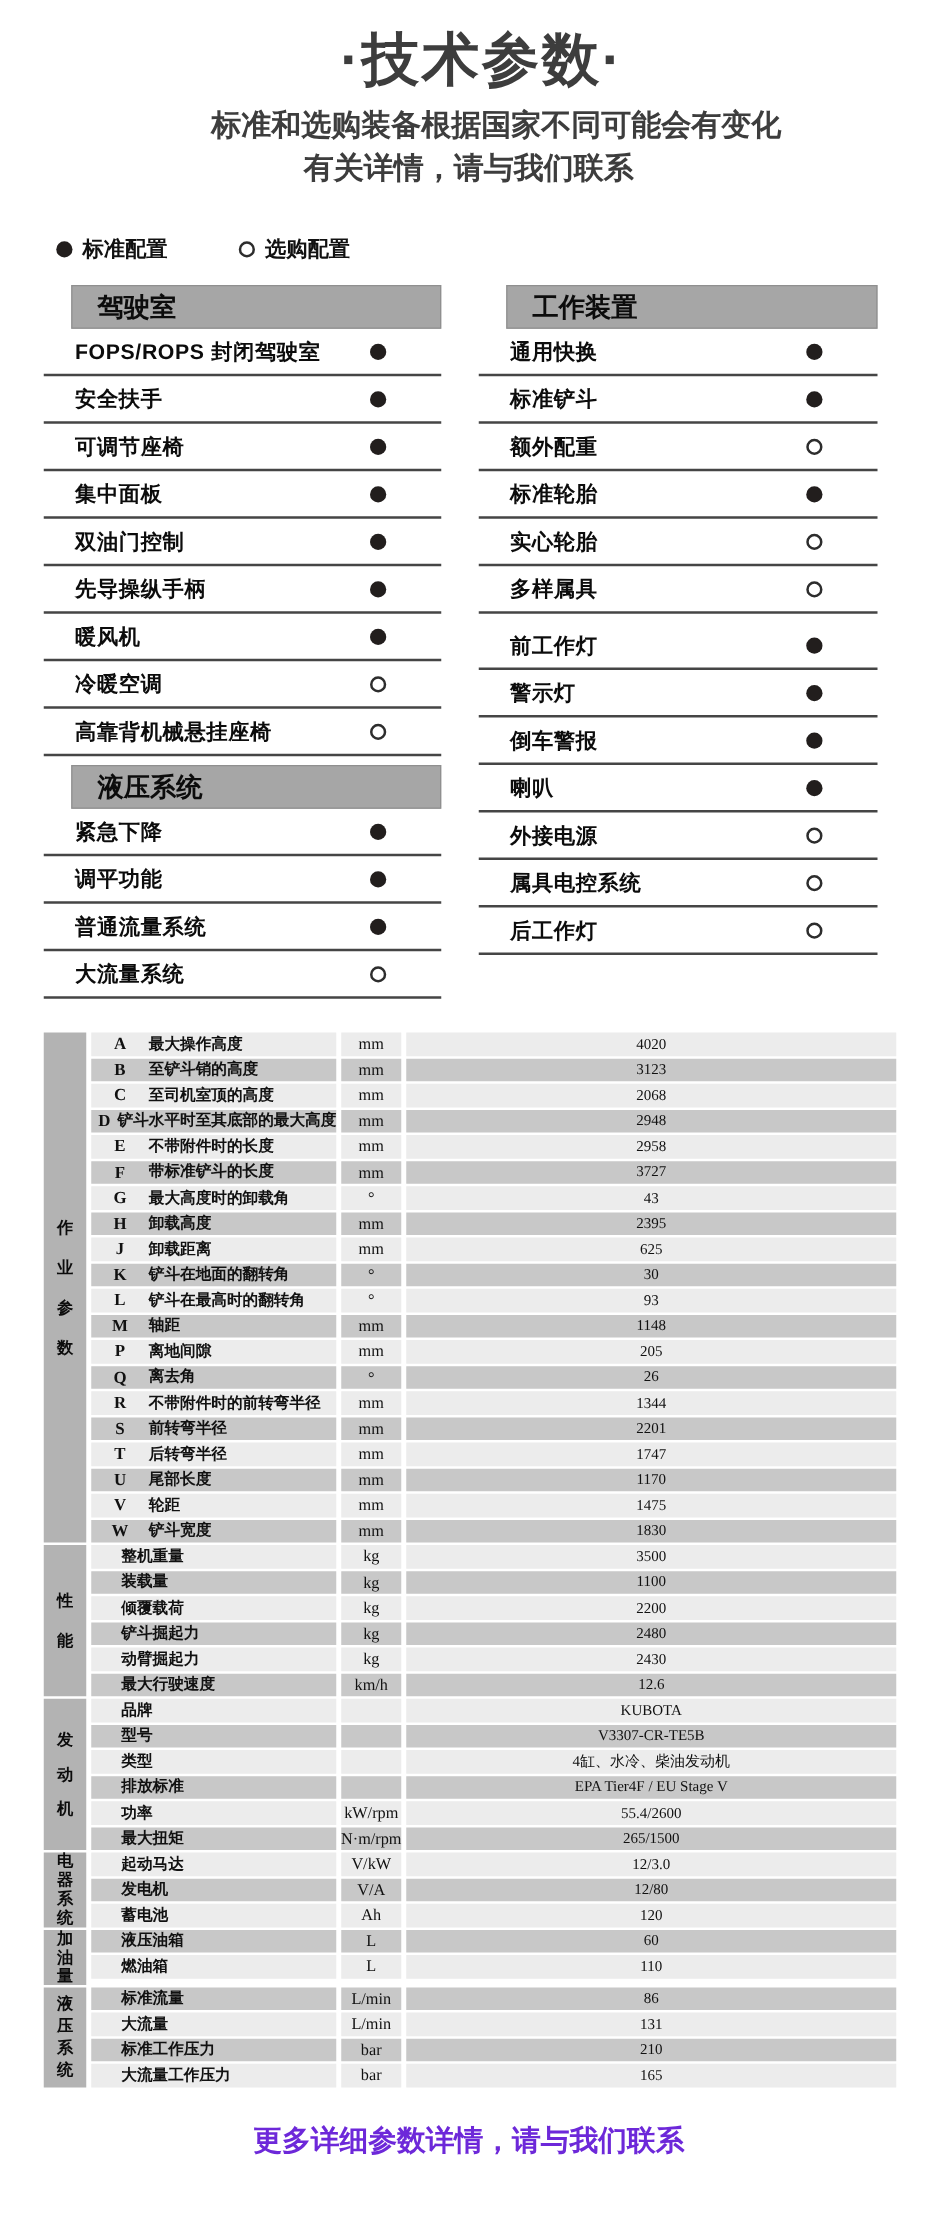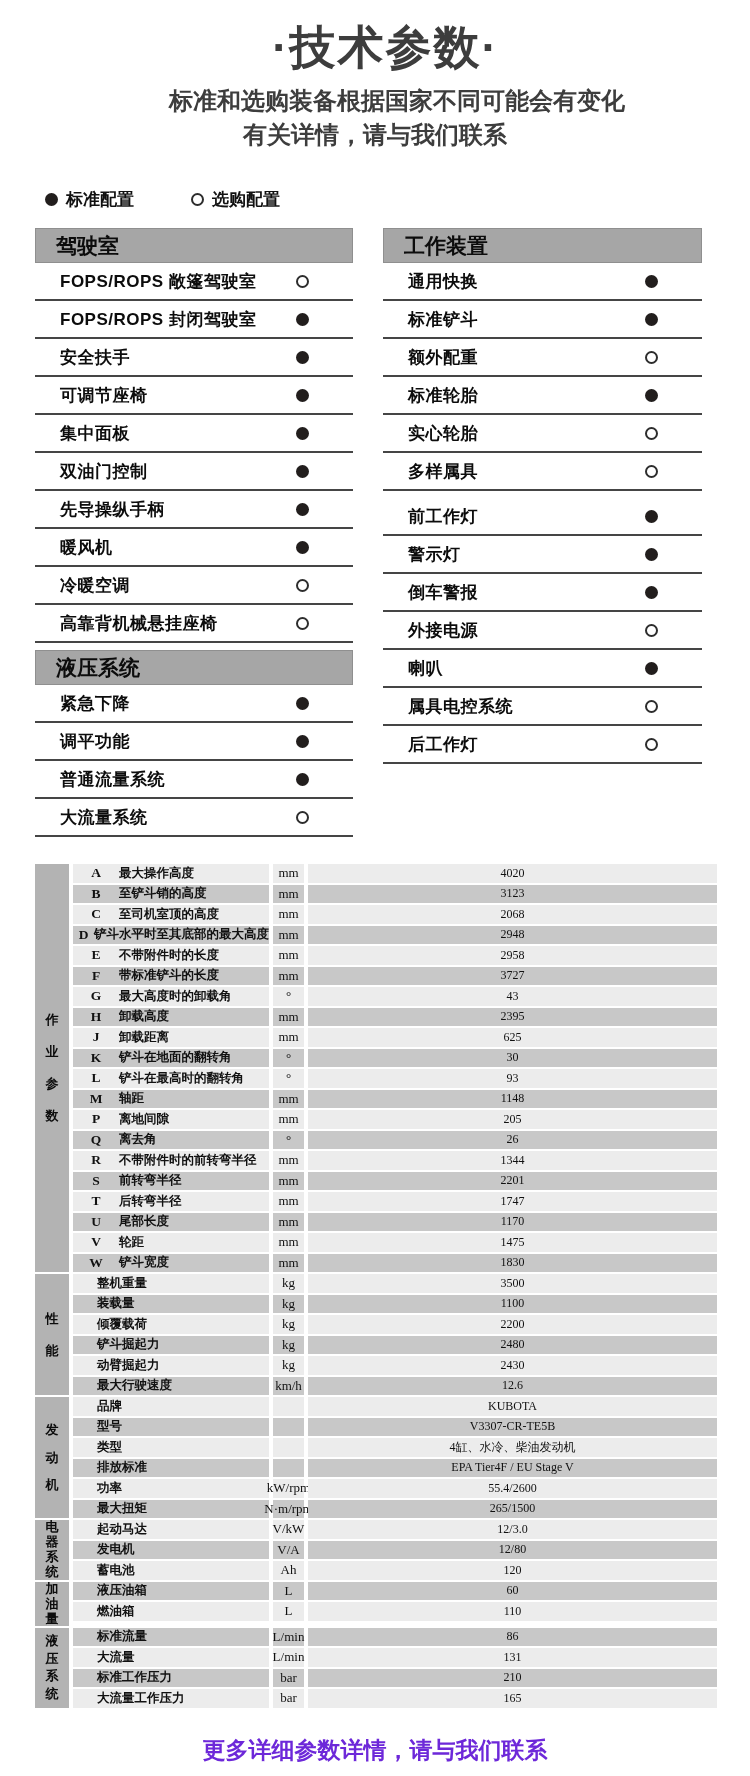--- a/index.html
+++ b/index.html
@@ -47,21 +47,21 @@
   }
   .fcol{display:block;}
   .fcol.left{width:318px;}
   .fcol.right{width:319px;}
 
   .section-header{
     height:35px;background:var(--header-bar);
     border:1px solid #8f8f8f;
     display:flex;align-items:center;
     padding-left:20px;
-    font-size:21px;font-weight:bold;color:#0c0c0c;
+    font-size:21px;font-weight:bold;color:#0c0c0c;margin-left:22px;
   }
   .fsection + .fsection{margin-top:7px;}
   .feature-item{
     height:38px;display:flex;align-items:center;justify-content:space-between;
     padding-left:25px;padding-right:44px;
     border-bottom:2px solid var(--divider);
     font-size:17px;font-weight:bold;color:#0c0c0c;
   }
   .feature-item .flabel{white-space:nowrap;letter-spacing:0.5px;}
 
@@ -80,21 +80,21 @@
   .cell-desc .rkey{
     width:46px;text-align:center;display:inline-block;
     font-family:"Liberation Serif","DejaVu Serif",serif;
     font-size:13.5px;font-weight:bold;
   }
   .cell-desc.nokey{padding-left:24px;}
   .cell-desc .rlabel{
     font-size:12.5px;font-weight:bold;white-space:nowrap;font-family:Liberation Serif, serif;
   }
   .cell-unit{
-    width:31px;justify-content:center;
+    width:48px;justify-content:center;
     font-family:"Liberation Serif","DejaVu Serif",serif;font-size:13px;
   }
   .cell-value{
     flex:1;justify-content:center;
     font-family:"Liberation Serif","DejaVu Serif",serif;
     font-size:12px;
   }
   .shade-light{background:var(--row-light);}
   .shade-dark{background:var(--row-dark);}
 
@@ -121,24 +121,20 @@
       <span class="dot open"></span>
       <span>选购配置</span>
     </div>
   </div>
 
   <div class="features">
     <div class="fcol left">
         <div class="fsection">
           <div class="section-header">驾驶室</div>
           <div class="feature-item">
-            <span class="flabel">FOPS/ROPS 敞篷驾驶室</span>
-            <span class="dot open"></span>
-          </div>
-          <div class="feature-item">
             <span class="flabel">FOPS/ROPS 封闭驾驶室</span>
             <span class="dot filled"></span>
           </div>
           <div class="feature-item">
             <span class="flabel">安全扶手</span>
             <span class="dot filled"></span>
           </div>
           <div class="feature-item">
             <span class="flabel">可调节座椅</span>
             <span class="dot filled"></span>
@@ -223,26 +219,26 @@
           </div>
           <div class="feature-item">
             <span class="flabel">警示灯</span>
             <span class="dot filled"></span>
           </div>
           <div class="feature-item">
             <span class="flabel">倒车警报</span>
             <span class="dot filled"></span>
           </div>
           <div class="feature-item">
+            <span class="flabel">喇叭</span>
+            <span class="dot filled"></span>
+          </div>
+          <div class="feature-item">
             <span class="flabel">外接电源</span>
             <span class="dot open"></span>
-          </div>
-          <div class="feature-item">
-            <span class="flabel">喇叭</span>
-            <span class="dot filled"></span>
           </div>
           <div class="feature-item">
             <span class="flabel">属具电控系统</span>
             <span class="dot open"></span>
           </div>
           <div class="feature-item">
             <span class="flabel">后工作灯</span>
             <span class="dot open"></span>
           </div>
         </div>

